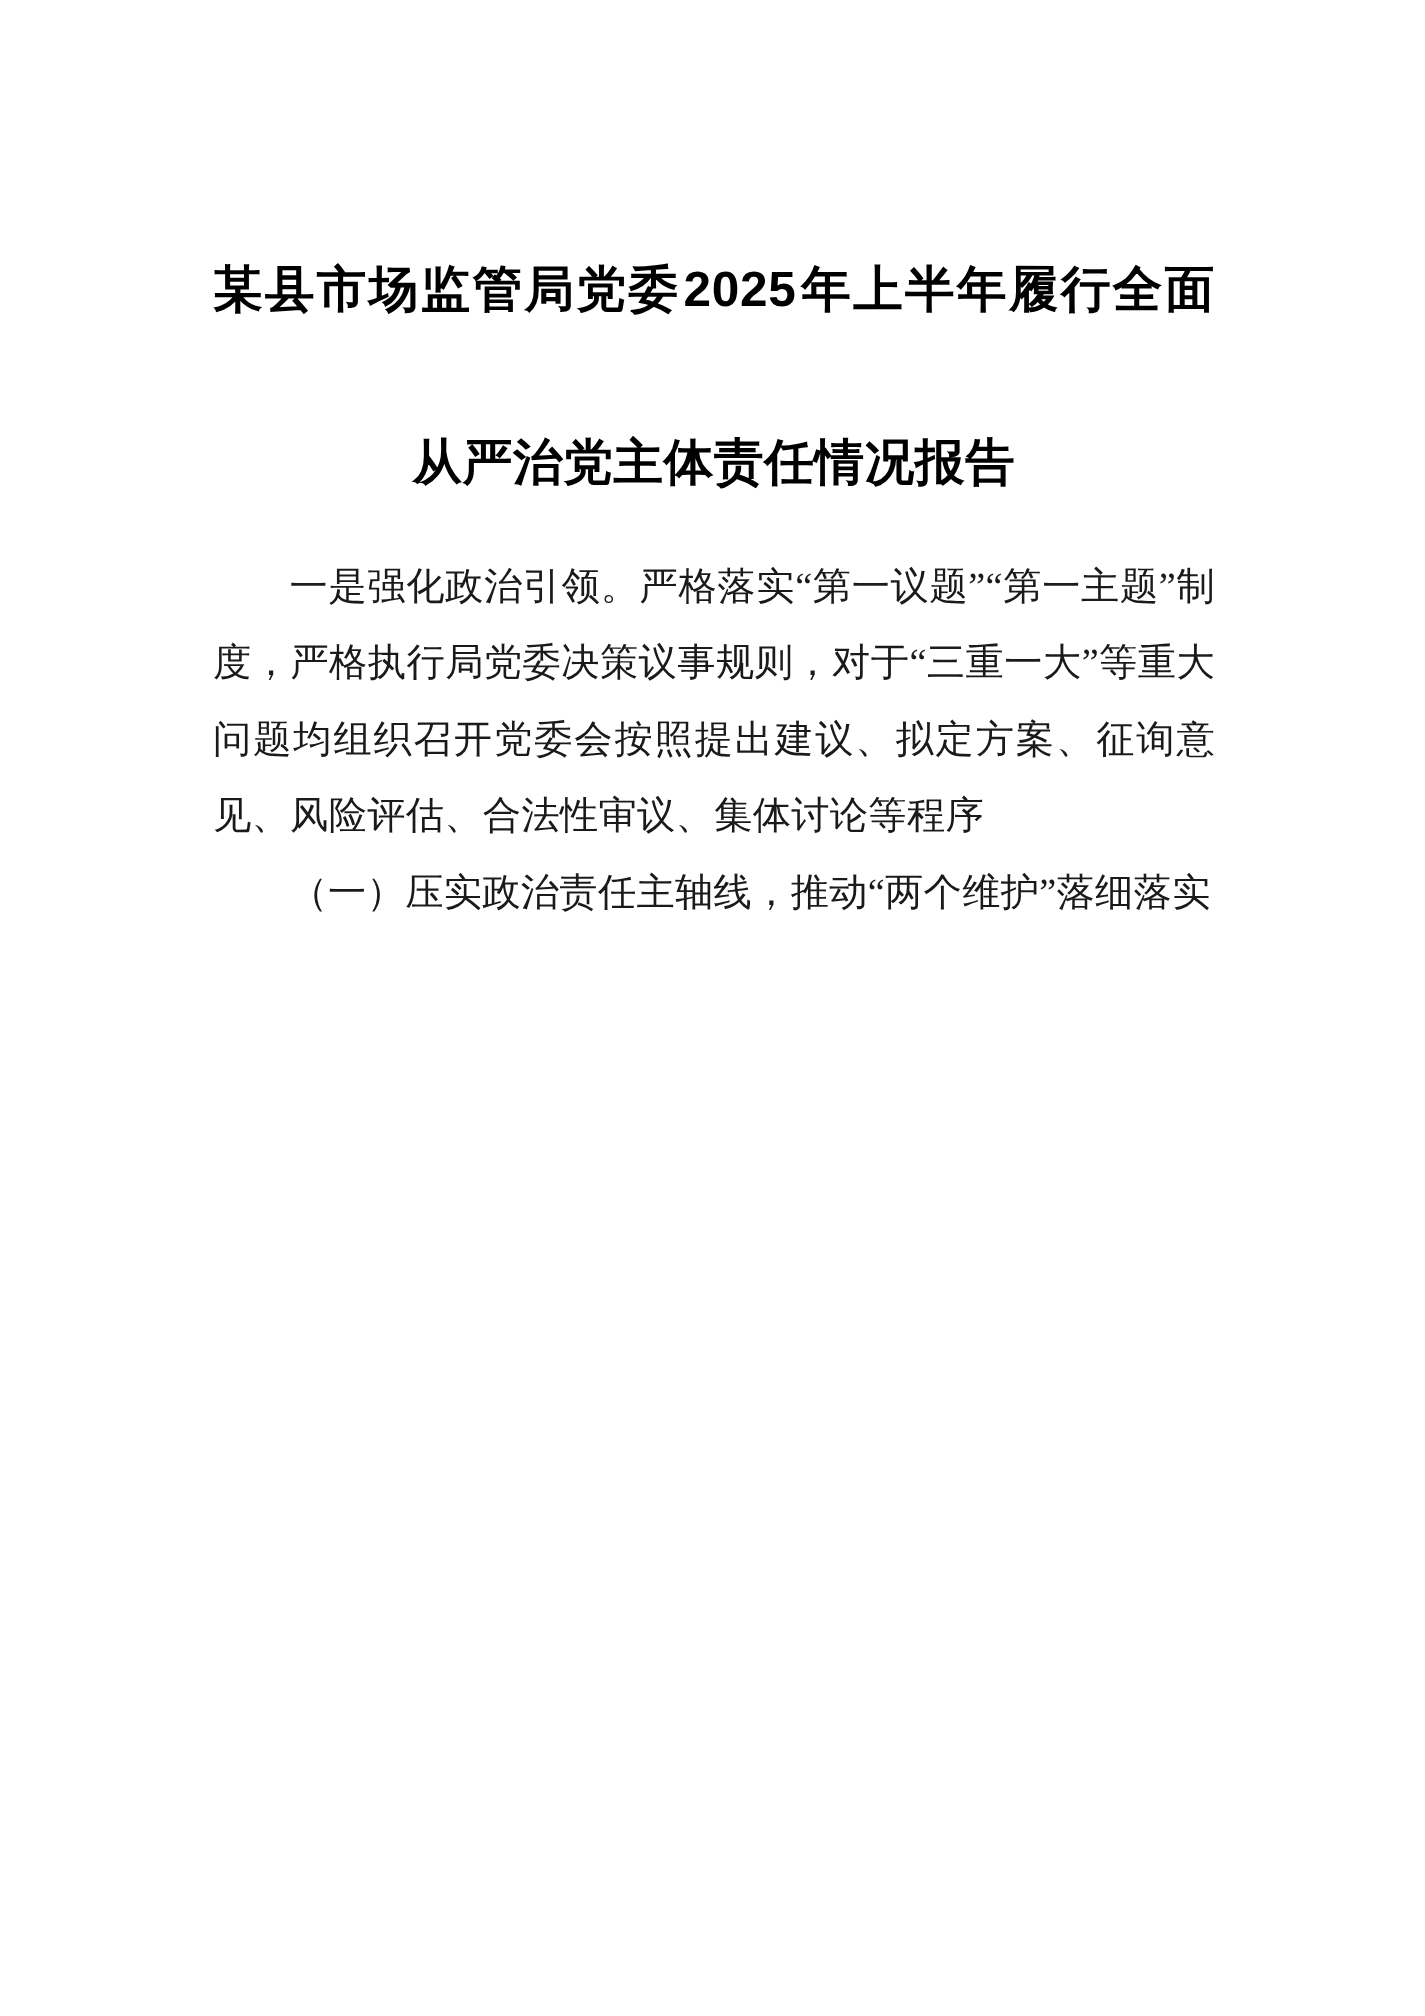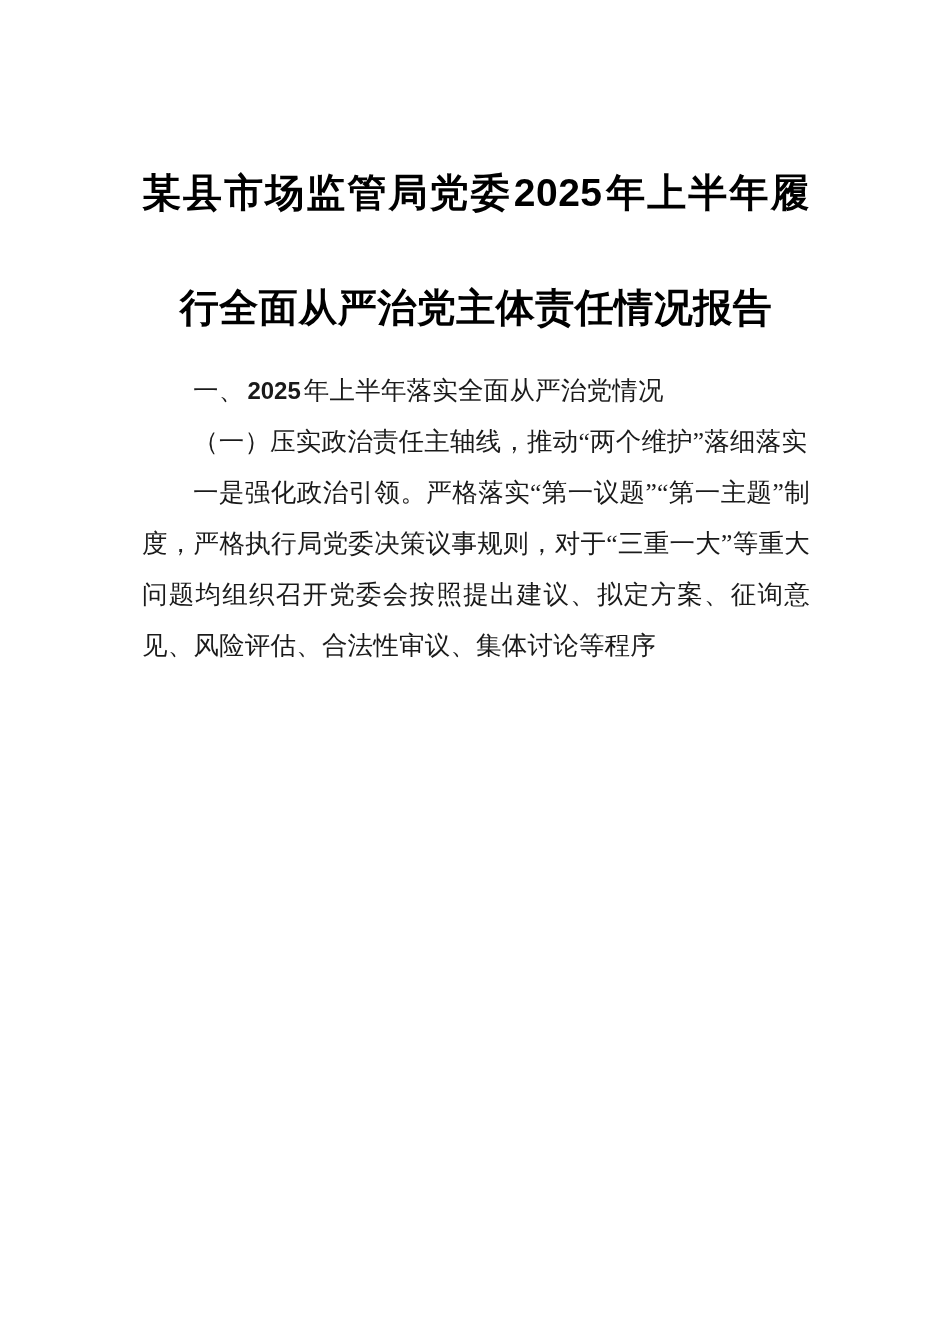--- a/index.html
+++ b/index.html
@@ -22,21 +22,21 @@
     position: absolute;
     left: 142px;
     top: 0;
     width: 668px;
   }
 
   
   .doc-title {
     font-family: "Liberation Sans", "DejaVu Sans", sans-serif;
     font-weight: 700;
-    font-size: 39px;
+    font-size: 33px;
     line-height: 115px;
     color: #000000;
     text-align: justify;
     text-align-last: center;
     letter-spacing: 0.5px;
     margin: 0;
     padding-top: 135px;
     text-justify: inter-character;
   }
   .doc-title .tnum {
@@ -88,21 +88,20 @@
 </head>
 <body>
 
 <div class="page">
 
   <div class="doc-body">
 
     <h1 class="doc-title">某县市场监管局党委<span class="tnum">2025</span>年上半年履行全面从严治党主体责任情况报告</h1>
 
 
-    <p class="para">一、<span class="num-med">2025</span>年上半年落实全面从严治党情况</p>
+
+    <p class="para">一是强化政治引领。严格落实“第一议题”“第一主题”制度，严格执行局党委决策议事规则，对于“三重一大”等重大问题均组织召开党委会按照提出建议、拟定方案、征询意见、风险评估、合法性审议、集体讨论等程序</p>
 
     <p class="para">（一）压实政治责任主轴线，推动“两个维护”落细落实</p>
-
-    <p class="para">一是强化政治引领。严格落实“第一议题”“第一主题”制度，严格执行局党委决策议事规则，对于“三重一大”等重大问题均组织召开党委会按照提出建议、拟定方案、征询意见、风险评估、合法性审议、集体讨论等程序</p>
 
   </div>
 
 </div>
 
 </body></html>

